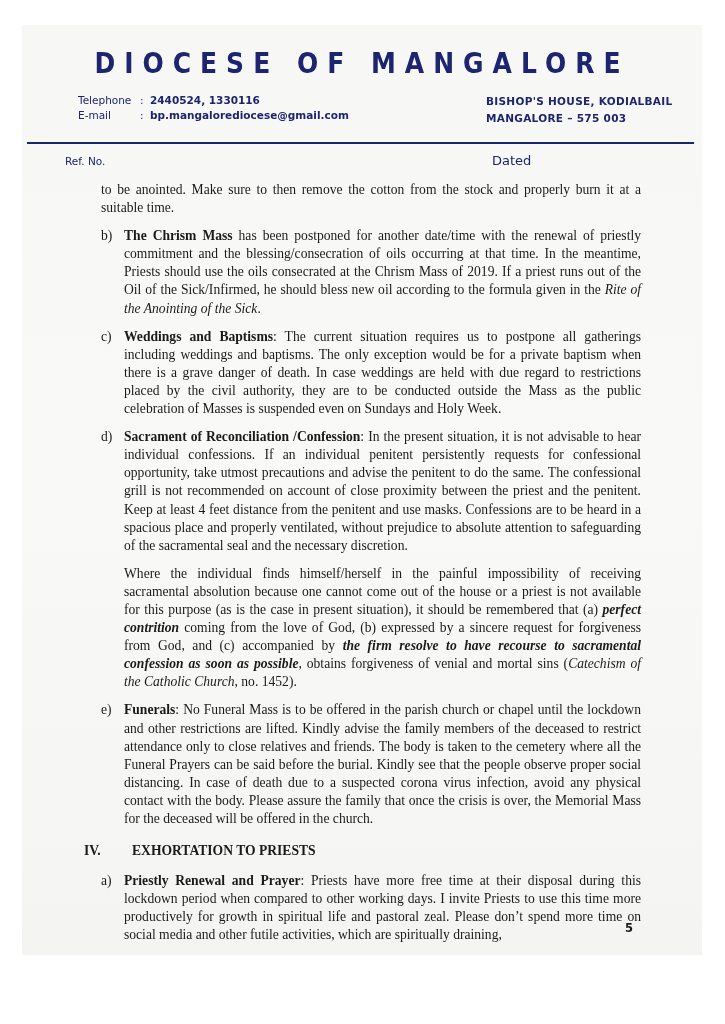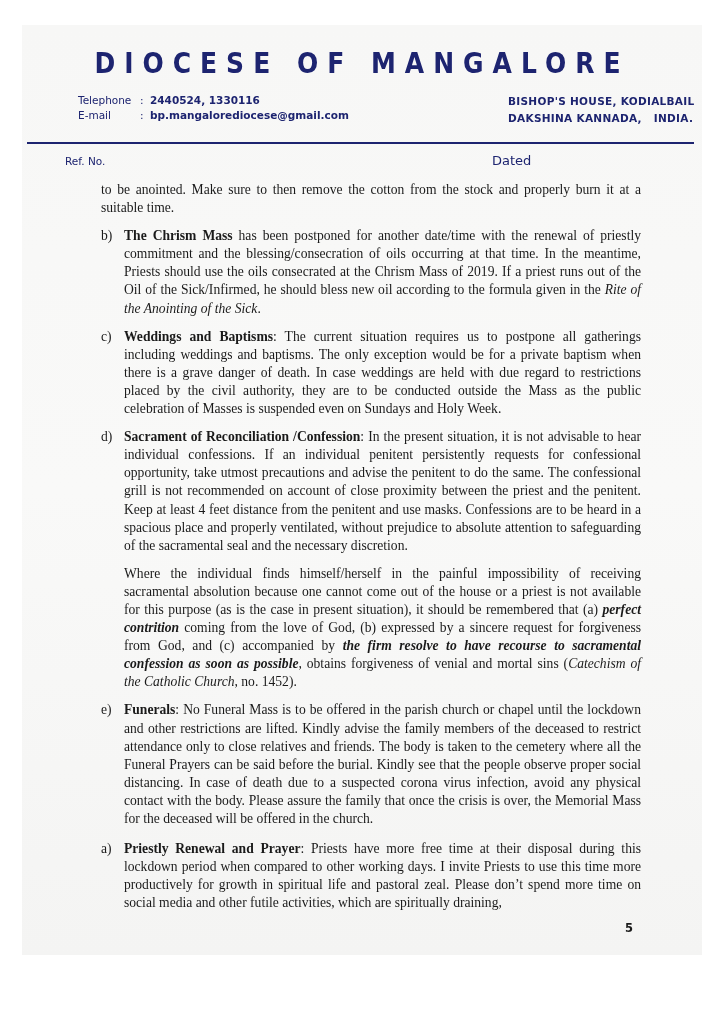--- a/index.html
+++ b/index.html
@@ -20,21 +20,21 @@
   }
   .lh-left {
     position: absolute; left: 43px; top: 68px;
     font-family: "DejaVu Sans", sans-serif; font-size: 10.5px; color: #1d2470; line-height: 15px;
   }
   .lh-left .row { display: flex; margin-left: 13px; }
   .lh-left .lbl { width: 62px; font-weight: normal; }
   .lh-left .sep { width: 10px; }
   .lh-left .val { font-weight: bold; }
   .lh-right {
-    position: absolute; left: 486px; top: 68px;
+    position: absolute; left: 464px; top: 68px;
     font-family: "DejaVu Sans", sans-serif; font-size: 10.5px; font-weight: bold;
     color: #1d2470; line-height: 17px; letter-spacing: 0.3px;
   }
   .lh-rule { position: absolute; left: 5px; right: 8px; top: 117px; height: 2px; background: #1d2470; }
   .ref { position: absolute; left: 43px; top: 130px; font-family: "DejaVu Sans", sans-serif; font-size: 10.5px; color: #1d2470; text-align: right; }
   .dated { position: absolute; left: 470px; top: 128px; font-family: "DejaVu Sans", sans-serif; font-size: 13px; color: #1d2470; }
 
   
   .content {
     position: absolute; left: 79px; width: 540px; top: 156px;
@@ -71,21 +71,21 @@
     </div>
     <div class="row">
       <span class="lbl">E-mail</span>
       <span class="sep">:</span>
       <span class="val">bp.mangalorediocese@gmail.com</span>
     </div>
   </div>
 
   <div class="lh-right">
     <div>BISHOP'S HOUSE, KODIALBAIL</div>
-    <div style="white-space:pre">DAKSHINA KANNADA,   INDIA.</div>
+    <div>MANGALORE – 575 003</div>
   </div>
 
   <div class="lh-rule"></div>
   <div class="ref">Ref. No.</div>
   <div class="dated">Dated</div>
 
   <div class="content">
     <div class="p">to be anointed. Make sure to then remove the cotton from the stock and properly burn it at a suitable time.</div>
 
     <div class="item">
@@ -103,20 +103,24 @@
       <div class="tx"><span class="b">Sacrament of Reconciliation /Confession</span><span>: In the present situation, it is not advisable to hear individual confessions. If an individual penitent persistently requests for confessional opportunity, take utmost precautions and advise the penitent to do the same. The confessional grill is not recommended on account of close proximity between the priest and the penitent. Keep at least 4 feet distance from the penitent and use masks. Confessions are to be heard in a spacious place and properly ventilated, without prejudice to absolute attention to safeguarding of the sacramental seal and the necessary discretion.</span></div>
     </div>
 
     <div class="indent-p"><span>Where the individual finds himself/herself in the painful impossibility of receiving sacramental absolution because one cannot come out of the house or a priest is not available for this purpose (as is the case in present situation), it should be remembered that (a) </span><span class="bi">perfect contrition</span><span> coming from the love of God, (b) expressed by a sincere request for forgiveness from God, and (c) accompanied by </span><span class="bi">the firm resolve to have recourse to sacramental confession as soon as possible</span><span>, obtains forgiveness of venial and mortal sins (</span><span class="i">Catechism of the Catholic Church</span><span>, no. 1452).</span></div>
 
     <div class="item">
       <span class="mk">e)</span>
       <div class="tx"><span class="b">Funerals</span><span>: No Funeral Mass is to be offered in the parish church or chapel until the lockdown and other restrictions are lifted. Kindly advise the family members of the deceased to restrict attendance only to close relatives and friends. The body is taken to the cemetery where all the Funeral Prayers can be said before the burial. Kindly see that the people observe proper social distancing. In case of death due to a suspected corona virus infection, avoid any physical contact with the body. Please assure the family that once the crisis is over, the Memorial Mass for the deceased will be offered in the church.</span></div>
     </div>
 
+    <div class="heading">
+      <span class="num">IV.</span>
+      <span>EXHORTATION TO PRIESTS</span>
+    </div>
 
     <div class="item" style="margin-top:12px">
       <span class="mk">a)</span>
       <div class="tx"><span class="b">Priestly Renewal and Prayer</span><span>: Priests have more free time at their disposal during this lockdown period when compared to other working days. I invite Priests to use this time more productively for growth in spiritual life and pastoral zeal. Please don’t spend more time on social media and other futile activities, which are spiritually draining,</span></div>
     </div>
   </div>
 
   <div class="page-num">5</div>
 </div>
 

